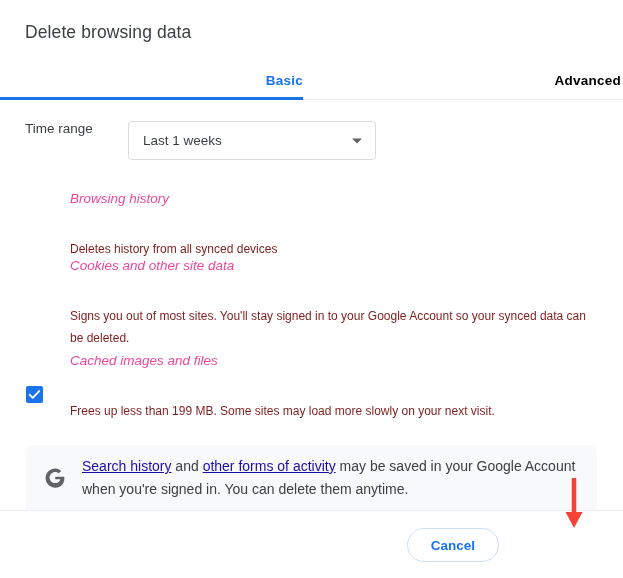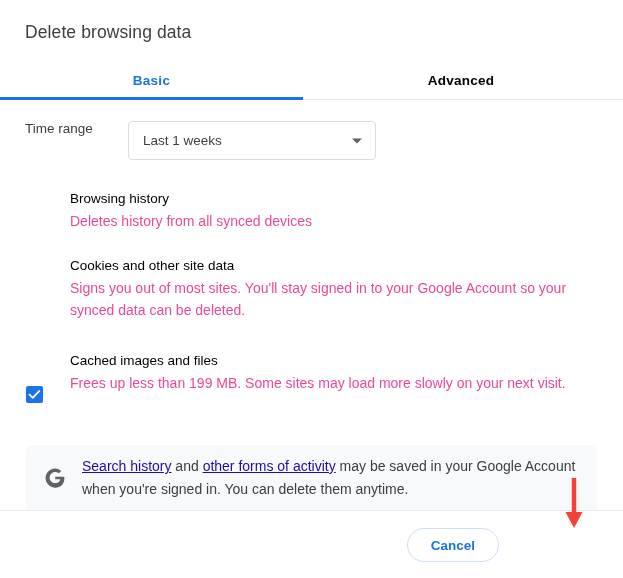--- a/index.html
+++ b/index.html
@@ -52,21 +52,21 @@
     width: 623px;
     height: 1px;
     background: #e8eaed;
   }
   #tabstrip .tab {
     position: absolute;
     top: 0;
     height: 37px;
     display: flex;
     align-items: center;
-    justify-content: center;
+    justify-content: flex-end;
     font-size: 13.5px;
     font-weight: bold;
     letter-spacing: 0.25px;
     cursor: pointer;
     user-select: none;
   }
   #tab-basic {
     left: 0px;
     width: 303px;
     color: #1a73e8;
@@ -149,27 +149,29 @@
     width: 17px;
     height: 17px;
   }
   .cb-text {
     position: absolute;
     left: 70px;
     width: 527px;
   }
   .cb-title {
     font-size: 13.5px;
-    color: #000000;
-    line-height: 22px;
-  }
-  .cb-sub {
-    font-size: 14px;
     color: #ec4899;
     line-height: 22px;
+    font-style: italic;
+  }
+  .cb-sub {
+    font-size: 12px;
+    color: #7f1d1d;
+    line-height: 22px;
+    margin-top: 28px;
   }
 
   #row-1 { top: 188px; }
   #row-1 .cb-box { top: 198px; }
   #row-2 { top: 255px; }
   #row-2 .cb-box { top: 284px; }
   #row-3 { top: 350px; }
 
   
   #google-card {

